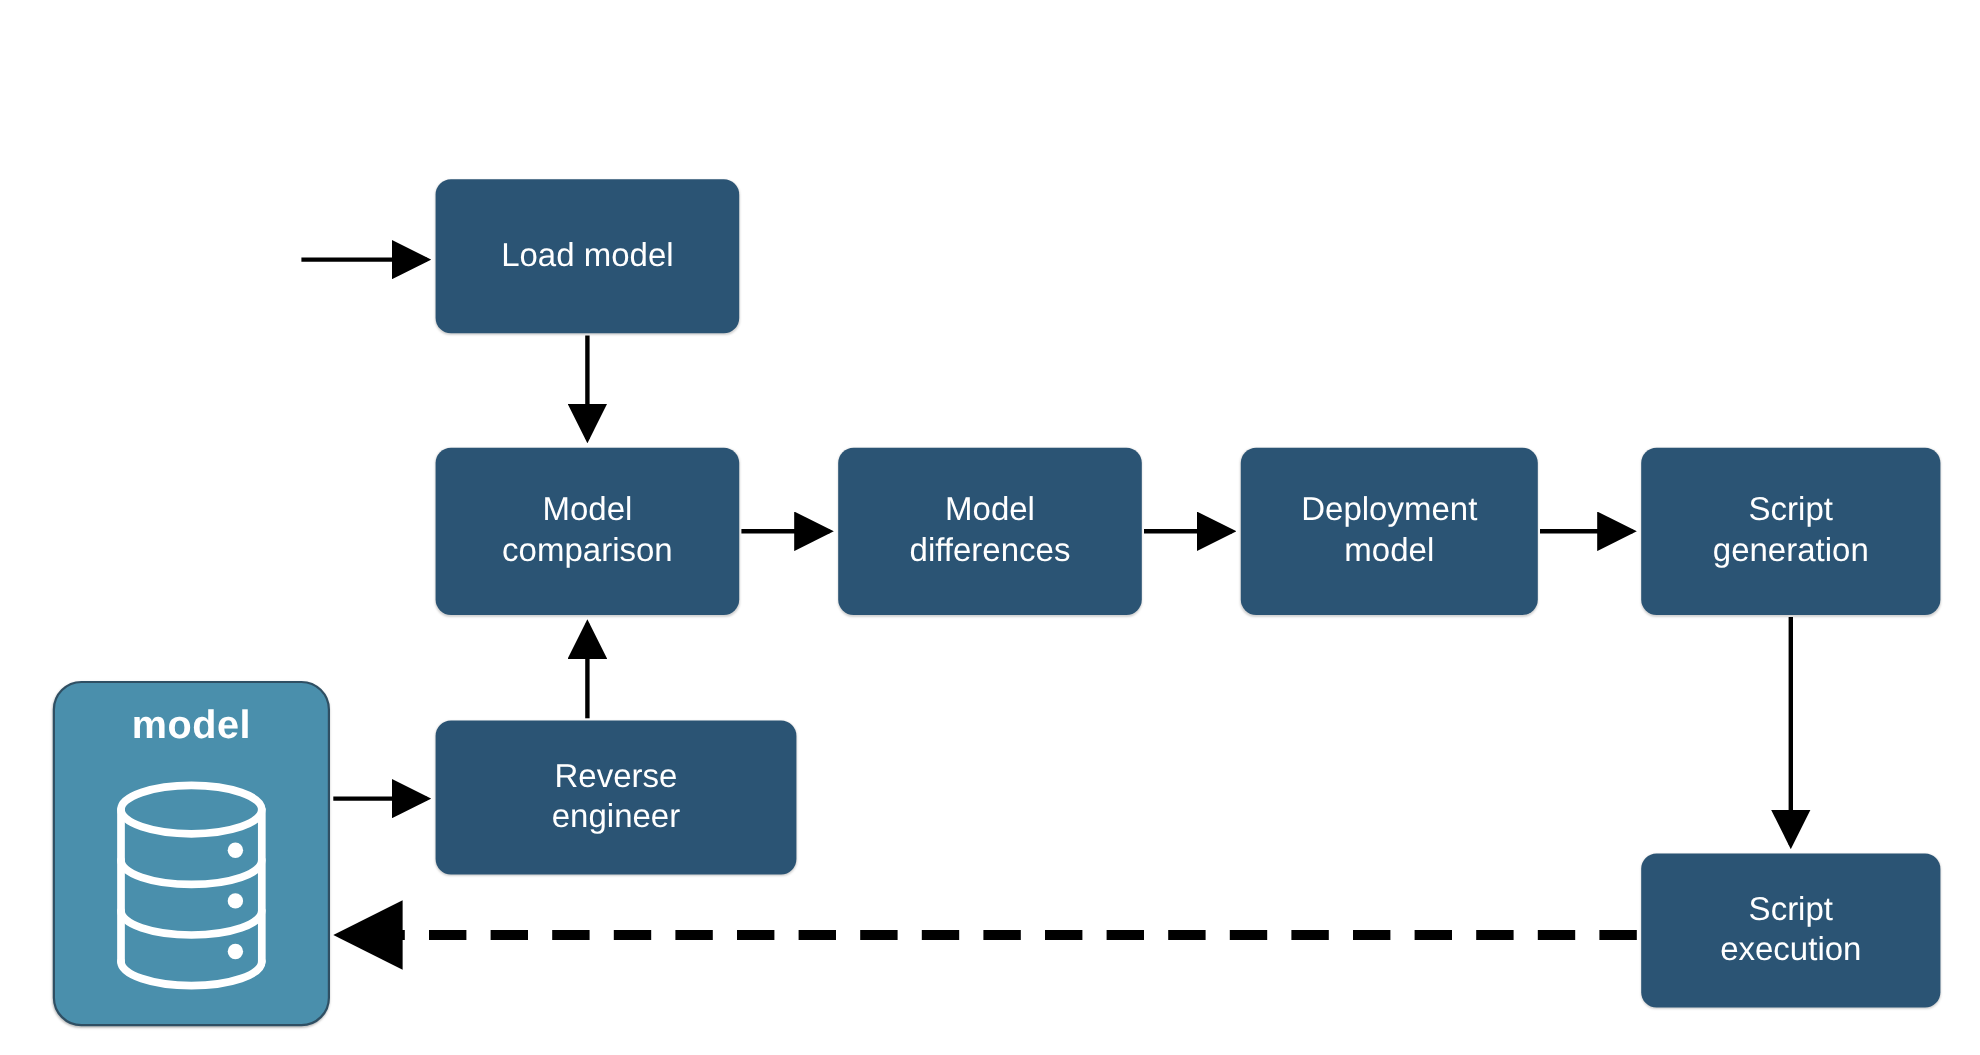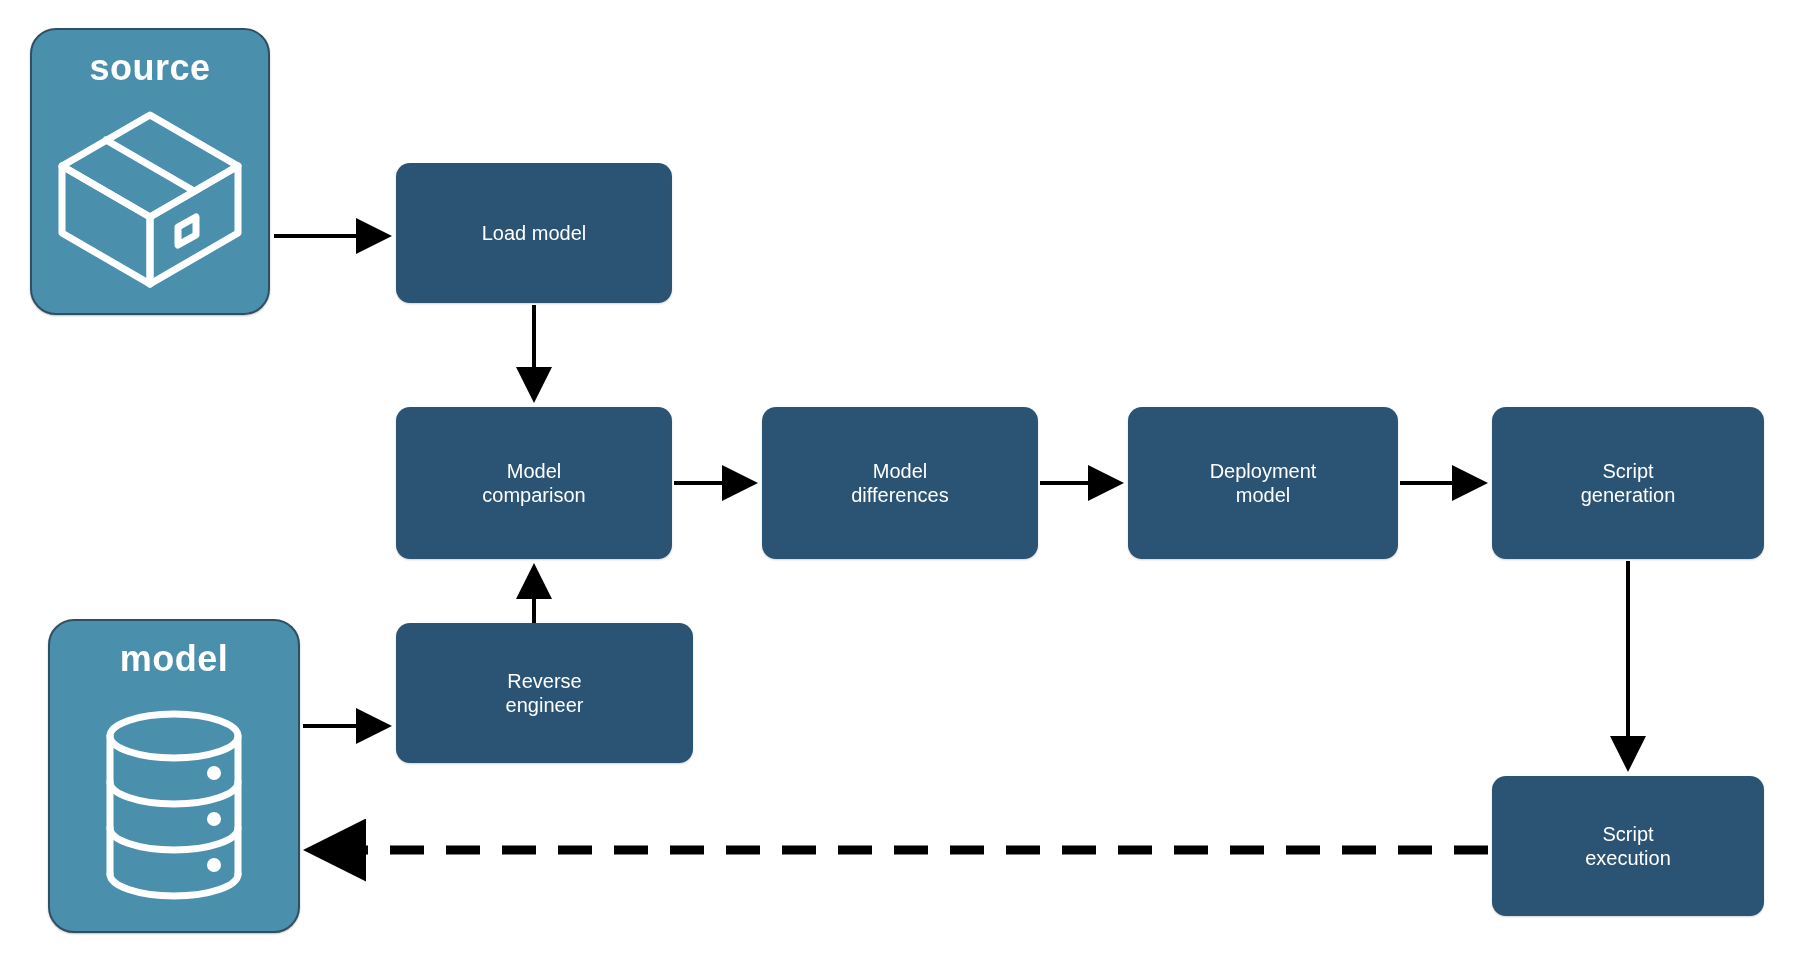--- a/index.html
+++ b/index.html
@@ -51,21 +51,21 @@
   
   .proc {
     position: absolute;
     background: #2b5474;
     border-radius: 14px;
     display: flex;
     align-items: center;
     justify-content: center;
     text-align: center;
     color: #ffffff;
-    font-size: 20px;
+    font-size: 30px;
     line-height: 1.22;
     padding: 6px 10px;
     box-shadow: 0 1px 2px rgba(0,0,0,0.18);
     white-space: pre-line;
   }
 
   
   #edges {
     position: absolute;
     left: 0;
@@ -102,39 +102,20 @@
 
     <line x1="1628" y1="561" x2="1628" y2="768" stroke="#000000" stroke-width="4" marker-end="url(#ah)"></line>
 
     <line x1="303" y1="726" x2="388" y2="726" stroke="#000000" stroke-width="4" marker-end="url(#ah)"></line>
 
     <line x1="534" y1="653" x2="534" y2="567" stroke="#000000" stroke-width="4" marker-end="url(#ah)"></line>
 
     <line x1="1488" y1="850" x2="312" y2="850" stroke="#000000" stroke-width="9" stroke-dasharray="34 22" marker-end="url(#ah-big)"></line>
   </svg>
 
-  <div class="endpoint" style="left:30px; top:28px; width:240px; height:287px;">
-    <div class="endpoint-label">source</div>
-    <div class="endpoint-icon">
-      <svg width="190" height="185" viewBox="0 0 190 185" xmlns="http://www.w3.org/2000/svg">
-        <g fill="none" stroke="#ffffff" stroke-width="7" stroke-linejoin="round" stroke-linecap="round">
-
-          <path d="M95 8 L183 59 L95 110 L7 59 Z"></path>
-
-          <path d="M7 59 L7 126 L95 177 L95 110 Z"></path>
-
-          <path d="M183 59 L183 126 L95 177 L95 110 Z"></path>
-
-          <path d="M51 33 L139 84"></path>
-
-          <path d="M123 120 L141 110 L141 128 L123 138 Z"></path>
-        </g>
-      </svg>
-    </div>
-  </div>
 
   <div class="endpoint" style="left:48px; top:619px; width:252px; height:314px;">
     <div class="endpoint-label">model</div>
     <div class="endpoint-icon">
       <svg width="160" height="198" viewBox="0 0 160 198" xmlns="http://www.w3.org/2000/svg" style="margin-top:6px;">
         <g fill="none" stroke="#ffffff" stroke-width="7" stroke-linejoin="round" stroke-linecap="round">
 
           <ellipse cx="80" cy="28" rx="64" ry="22"></ellipse>
 
           <path d="M16 28 L16 166"></path>
@@ -161,19 +142,19 @@
 
   <div class="proc" style="left:762px; top:407px; width:276px; height:152px;">Model
 differences</div>
 
   <div class="proc" style="left:1128px; top:407px; width:270px; height:152px;">Deployment
 model</div>
 
   <div class="proc" style="left:1492px; top:407px; width:272px; height:152px;">Script
 generation</div>
 
-  <div class="proc" style="left:396px; top:623px; width:297px; height:140px;">Reverse
+  <div class="proc" style="left:396px; top:655px; width:328px; height:140px;">Reverse
 engineer</div>
 
   <div class="proc" style="left:1492px; top:776px; width:272px; height:140px;">Script
 execution</div>
 
 </div>
 
 </body></html>

